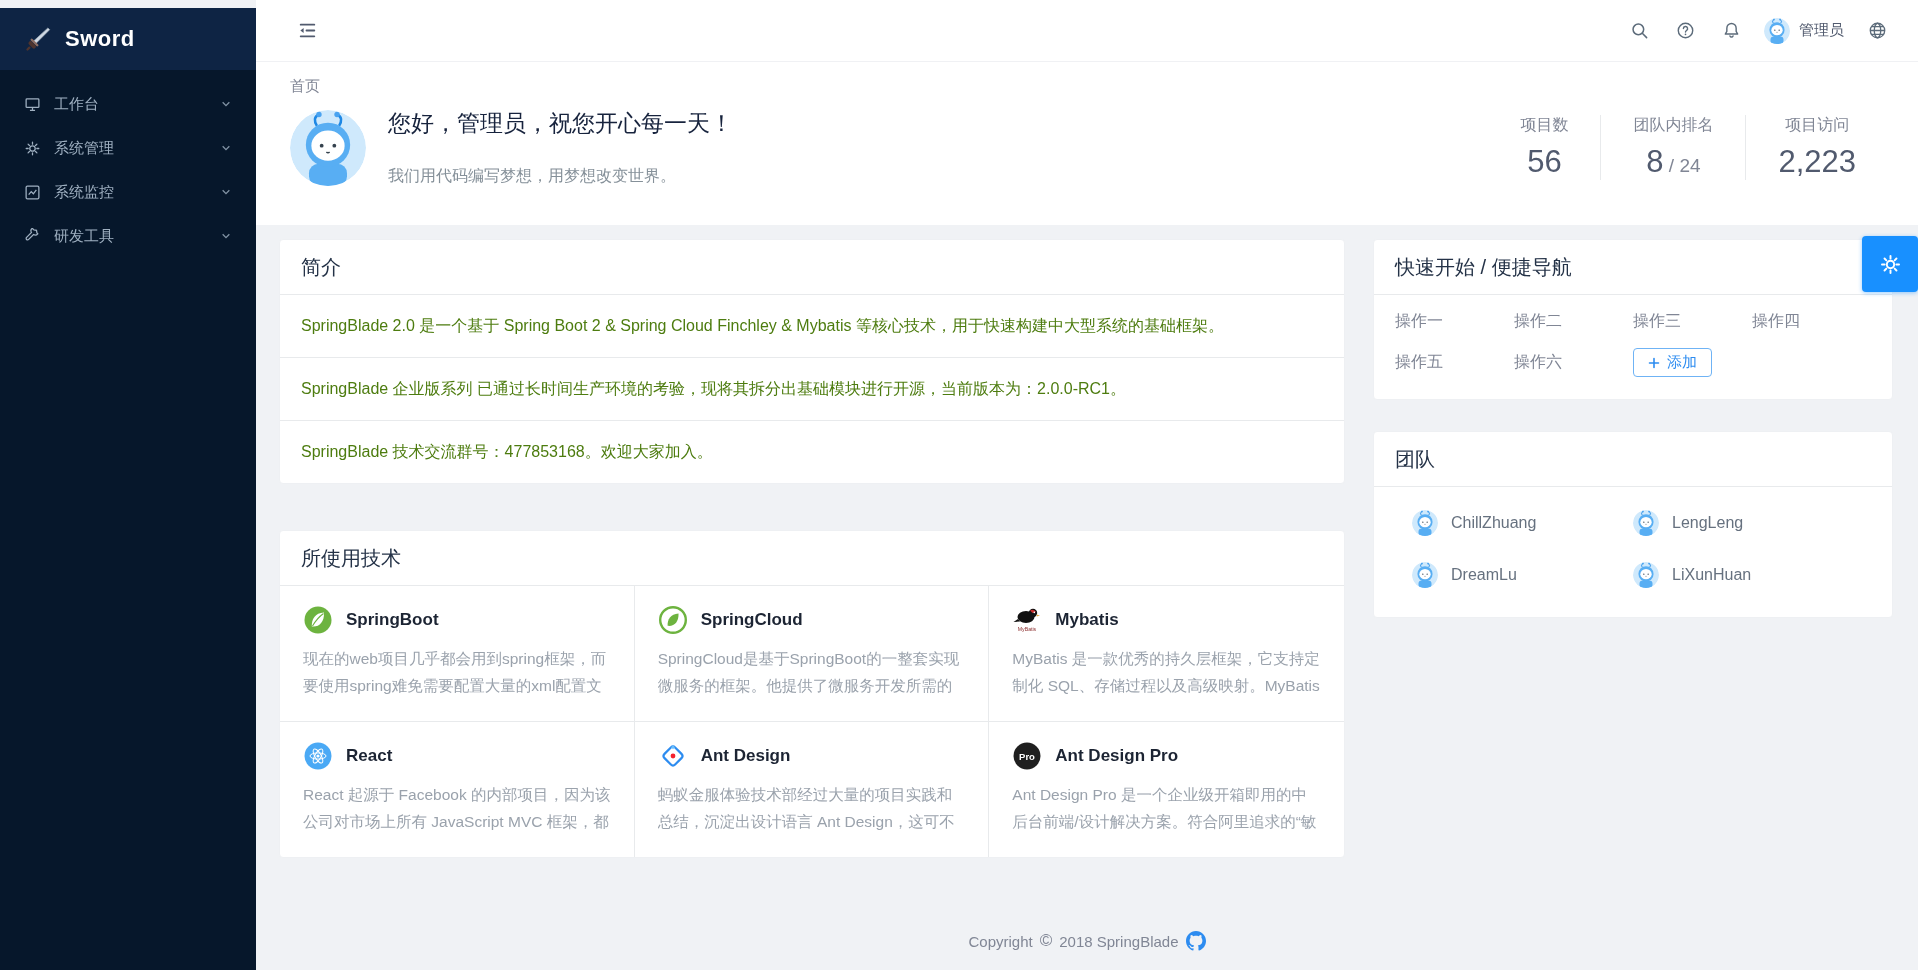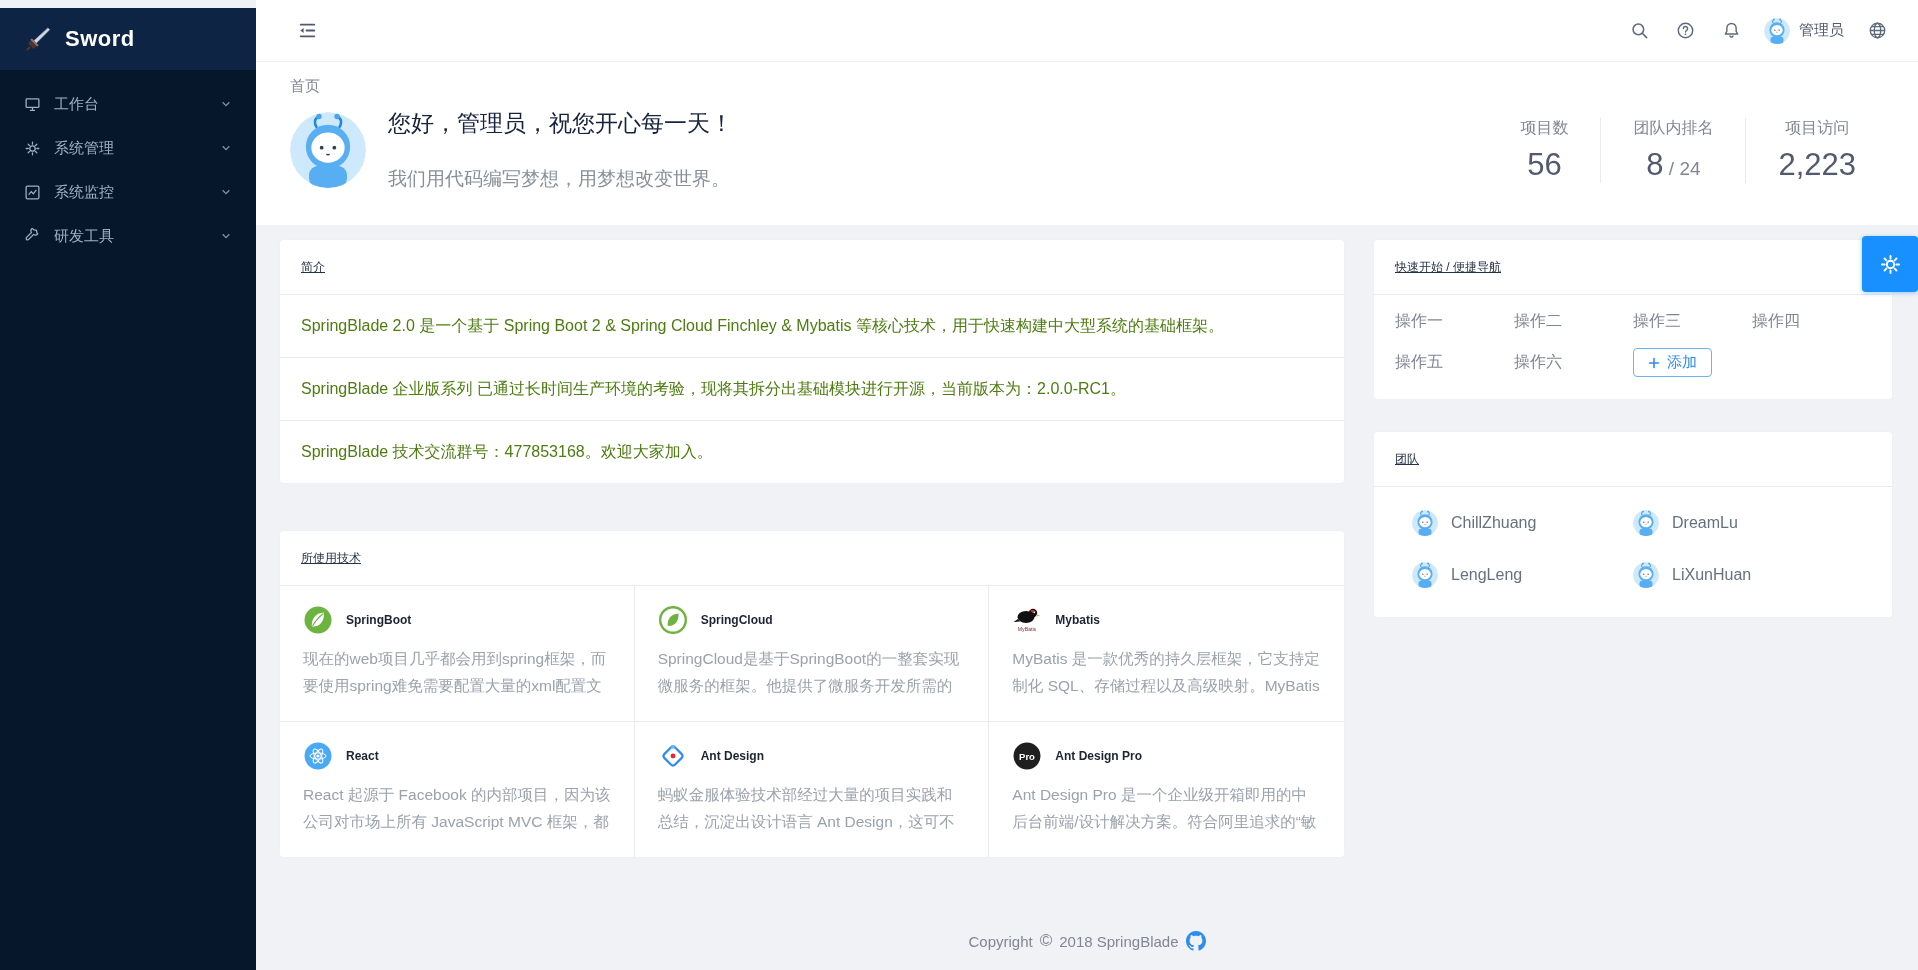--- a/index.html
+++ b/index.html
@@ -23,48 +23,48 @@
   .user-name { font-size:15px; color:#515a6e; }
   .avatar-sm { width:26px; height:26px; border-radius:50%; overflow:hidden; display:block; }
 
   
   .pagehead { position:absolute; left:256px; top:62px; right:0; height:163px; background:#fff; padding:15px 50px 0 34px; }
   .breadcrumb { font-size:15px; color:#808695; }
   .ph-row { display:flex; align-items:center; margin-top:12px; }
   .welcome { display:flex; align-items:center; gap:22px; }
   .avatar-lg { width:76px; height:76px; border-radius:50%; display:block; }
   .greet-title { font-size:23px; color:#17233d; }
-  .greet-sub { font-size:19px; color:#859099; margin-top:27px; }
+  .greet-sub { font-size:16px; color:#859099; margin-top:27px; }
   .stats { margin-left:auto; display:flex; align-items:center; }
   .stat { text-align:center; padding:0 32px; }
   .stat + .stat { border-left:1px solid #e8eaec; }
   .stat:last-child { padding-right:12px; }
   .stat-label { font-size:16px; color:#808695; margin-bottom:8px; }
   .stat-value { font-size:31px; color:#515a6e; }
   .stat-suffix { font-size:19px; color:#808695; }
 
   
   .content { position:absolute; left:256px; top:225px; right:0; bottom:0; background:#f0f2f5; padding:14px 25px 0 23px; }
   .cols { display:flex; gap:28px; align-items:flex-start; }
   .col-left { flex:1; min-width:0; }
   .col-right { width:520px; position:relative; }
 
   .card { background:#fff; border:1px solid #eef0f3; border-radius:4px; }
-  .card-head { height:55px; display:flex; align-items:center; padding:0 21px; border-bottom:1px solid #e8eaec; font-size:12px; color:#243247;text-decoration:underline; }
+  .card-head { height:55px; display:flex; align-items:center; padding:0 21px; border-bottom:1px solid #e8eaec; font-size:20px; color:#243247; }
 
   .intro-item { padding:19px 21px; border-bottom:1px solid #e8eaec; font-size:16px; color:#4d7c0f; line-height:1.5; }
   .intro-item:last-child { border-bottom:none; }
   .tech-card { margin-top:46px; }
 
   .tech-grid { display:grid; grid-template-columns:1fr 1fr 1fr; }
   .tech-cell { padding:19px 23px 21px; border-right:1px solid #e8eaec; border-bottom:1px solid #e8eaec; cursor:pointer; }
   .tech-cell:nth-child(3n) { border-right:none; }
   .tech-cell:nth-child(n+4) { border-bottom:none; }
   .tech-top { display:flex; align-items:center; gap:13px; }
-  .tech-name { font-size:12px; font-weight:700; color:#1c2433; }
+  .tech-name { font-size:17px; font-weight:700; color:#1c2433; }
   .tech-desc { margin-top:11px; color:#9aa2ac; font-size:15.5px; line-height:1.72; height:54px; overflow:hidden; }
   .ticon { width:30px; height:30px; display:flex; }
 
   .quick-body { padding:16px 21px 22px; display:grid; grid-template-columns:1fr 1fr 1fr 1fr; row-gap:16px; align-items:center; }
   .quick-link { font-size:16px; color:#808695; cursor:pointer; }
   .add-btn { display:inline-flex; align-items:center; gap:7px; border:1px solid #6fb3f5; color:#2d8cf0; background:#fff; border-radius:4px; padding:4px 14px; font-size:15px; cursor:pointer; width:max-content;text-align:right; }
   .gear-btn { position:absolute; top:-3px; right:-25px; width:56px; height:56px; background:#1890ff; border-radius:4px; display:flex; align-items:center; justify-content:center; cursor:pointer; z-index:6; box-shadow:0 1px 4px rgba(24,144,255,.45); }
 
   .team-card { margin-top:31px; }
   .team-body { padding:10px 38px 16px; display:grid; grid-template-columns:1fr 1fr; }
@@ -389,27 +389,27 @@
           <div class="member">
             <svg class="avatar-xs" viewBox="0 0 48 48">
                 <use href="#av"></use>
               </svg>
             <span>ChillZhuang</span>
           </div>
           <div class="member">
             <svg class="avatar-xs" viewBox="0 0 48 48">
                 <use href="#av"></use>
               </svg>
-            <span>DreamLu</span>
+            <span>LengLeng</span>
           </div>
           <div class="member">
             <svg class="avatar-xs" viewBox="0 0 48 48">
                 <use href="#av"></use>
               </svg>
-            <span>LengLeng</span>
+            <span>DreamLu</span>
           </div>
           <div class="member">
             <svg class="avatar-xs" viewBox="0 0 48 48">
                 <use href="#av"></use>
               </svg>
             <span>LiXunHuan</span>
           </div>
         </div>
       </div>
     </div>

